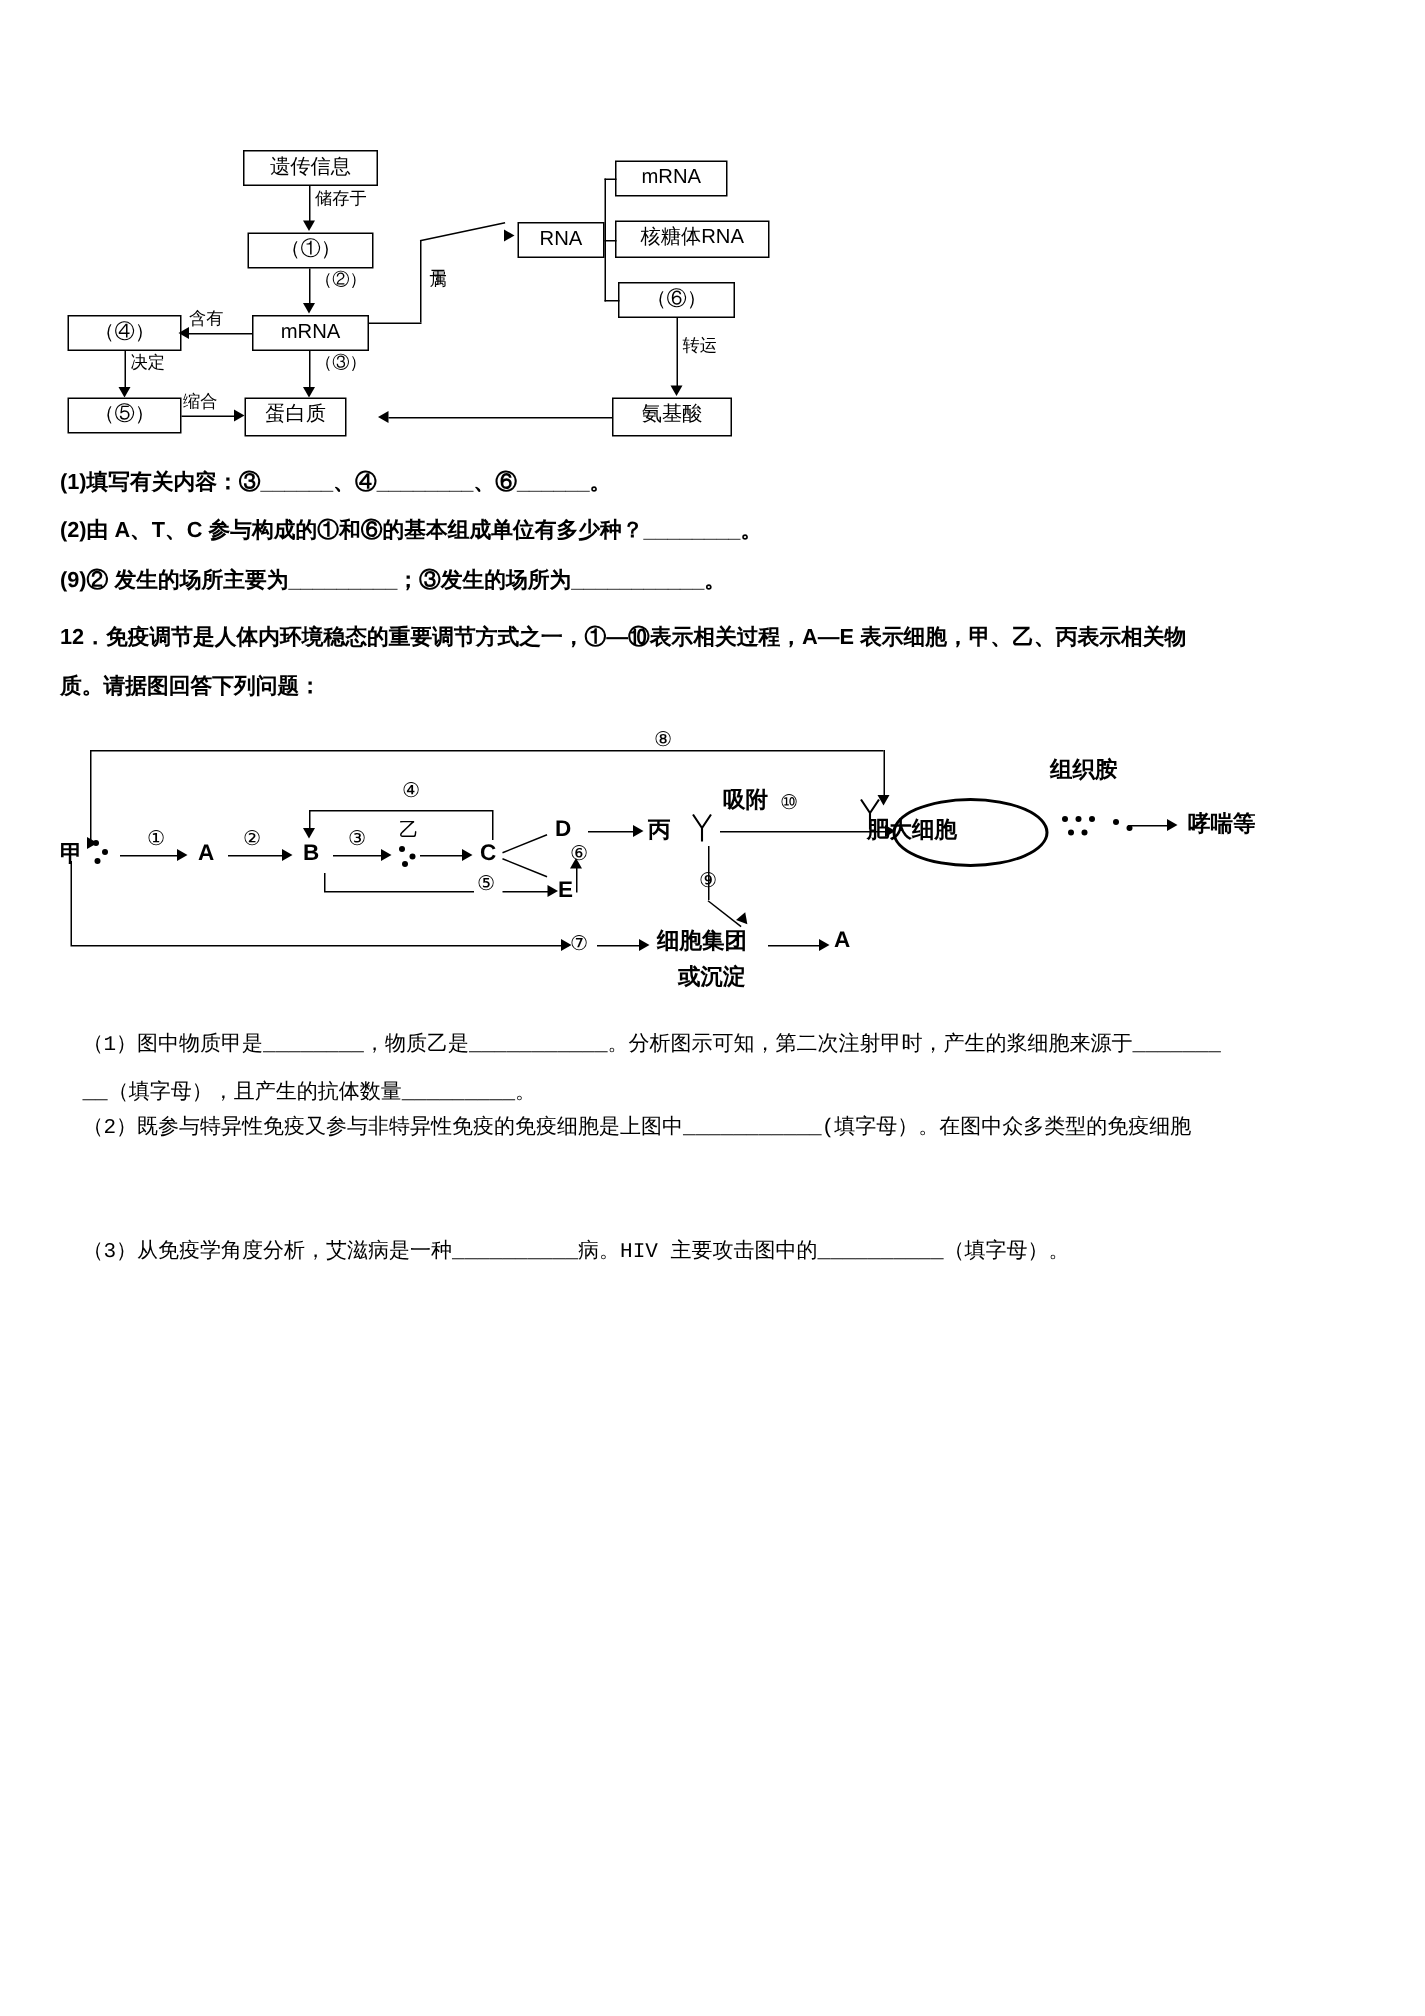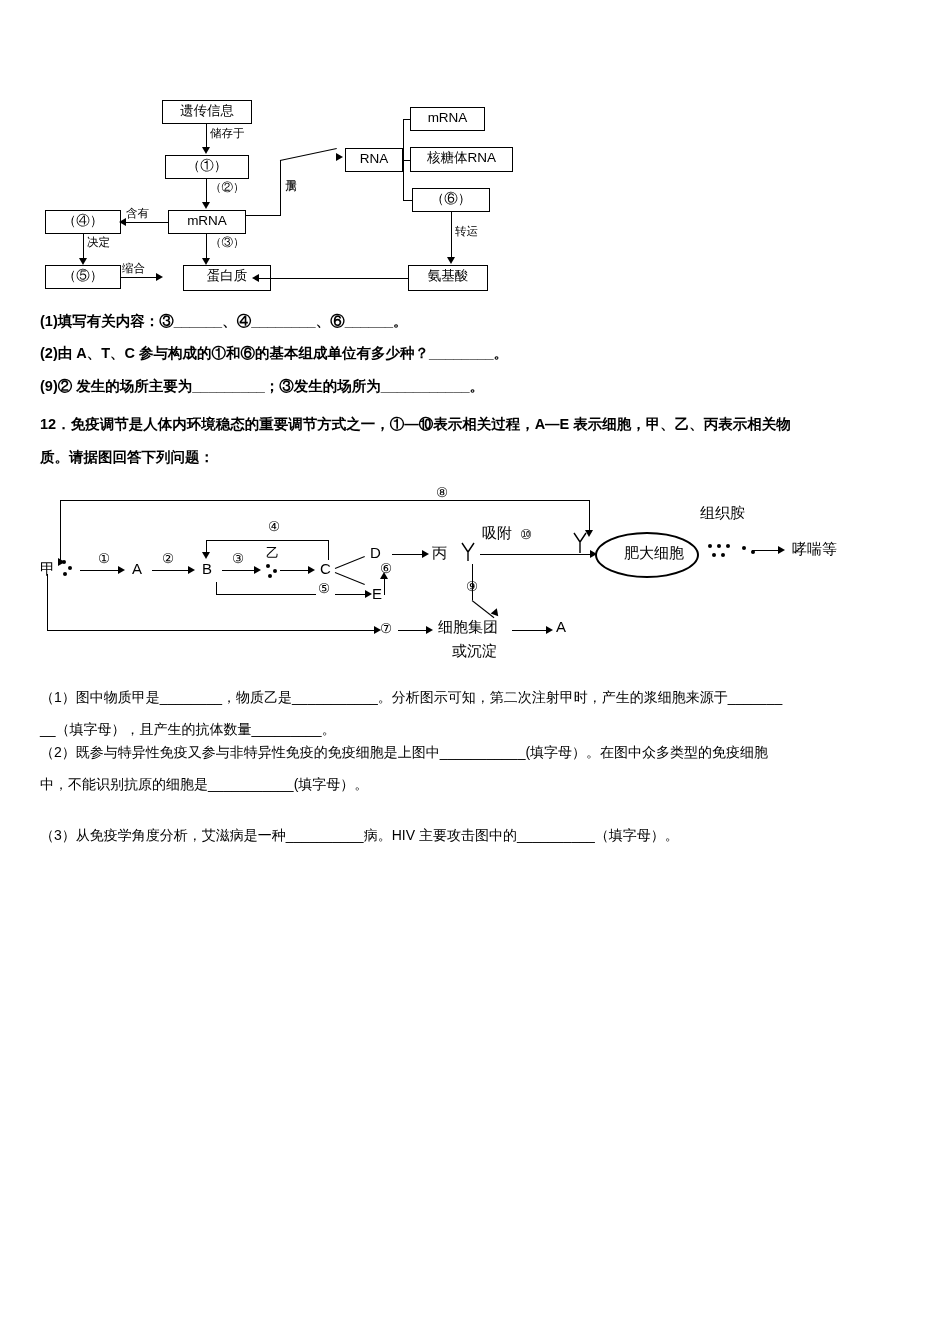--- a/index.html
+++ b/index.html
@@ -66,39 +66,40 @@
   
   .qline {
     position: absolute;
     font-family: "Liberation Sans", sans-serif;
     font-size: 14.5px;
     font-weight: bold;
     white-space: nowrap;
   }
   .para2 {
     position: absolute;
-    font-family: Liberation Sans, sans-serif;
+    font-family: Liberation Mono, monospace;
     font-size: 14px;
     line-height: 2.25;
+    margin-left: 15px;
   }
 
   
   .diagram2 {
     position: absolute;
     left: 40px;
     top: 482px;
     width: 870px;
     height: 190px;
   }
   .d2t {
     position: absolute;
     font-family: "Liberation Sans", sans-serif;
     font-size: 15px;
     white-space: nowrap;
-    font-weight: normal;
+    font-weight: bold;
   }
   .d2s {
     position: absolute;
     font-family: "Liberation Sans", sans-serif;
     font-size: 13px;
     white-space: nowrap;
   }
   .circnum {
     position: absolute;
     font-family: "Liberation Sans", sans-serif;
@@ -137,21 +138,21 @@
     <div class="ln vl" style="left:166px; top:94px; height:25px;"></div>
     <div class="arw arw-d" style="left:162px; top:117px;"></div>
     <div class="lbl" style="left:170px; top:96px;">（②）</div>
 
     <div class="box" style="left:128px; top:125px; width:78px; height:24px;">mRNA</div>
 
     <div class="ln vl" style="left:166px; top:149px; height:26px;"></div>
     <div class="arw arw-d" style="left:162px; top:173px;"></div>
     <div class="lbl" style="left:170px; top:151px;">（③）</div>
 
-    <div class="box" style="left:123px; top:180px; width:88px; height:26px;margin-left:20px;">蛋白质</div>
+    <div class="box" style="left:123px; top:180px; width:68px; height:26px;">蛋白质</div>
 
     <div class="box" style="left:5px; top:125px; width:76px; height:24px;">（④）</div>
 
     <div class="ln hl" style="left:85px; top:137px; width:43px;"></div>
     <div class="arw arw-l" style="left:79px; top:133px;"></div>
     <div class="lbl" style="left:86px; top:122px;">含有</div>
 
     <div class="ln vl" style="left:43px; top:149px; height:26px;"></div>
     <div class="arw arw-d" style="left:39px; top:173px;"></div>
     <div class="lbl" style="left:47px; top:151px;">决定</div>
@@ -270,21 +271,21 @@
     <div class="d2t" style="left:442px; top:42px;">吸附</div>
     <div class="circnum" style="left:480px; top:44px;">⑩</div>
     <div class="ln hl" style="left:440px; top:72px; width:112px;"></div>
     <div class="arw arw-r" style="left:550px; top:68px;"></div>
 
     <svg style="position:absolute; left:530px; top:48px;" width="20" height="24" viewBox="0 0 20 24">
       <path d="M10 23 L10 12 M10 12 L4 3 M10 12 L16 3" stroke="#000" stroke-width="1.4" fill="none"></path>
     </svg>
 
     <div class="ellipse" style="left:555px; top:50px; width:104px; height:46px;"></div>
-    <div class="d2t" style="left:584px; top:62px;">肥大细胞</div>
+    <div class="d2t" style="left:538px; top:62px;">肥大细胞</div>
 
     <div class="d2t" style="left:660px; top:22px;">组织胺</div>
 
     <div class="dotgrp" style="left:668px; top:62px;">
       <div class="dot" style="left:0px; top:0px;"></div>
       <div class="dot" style="left:9px; top:0px;"></div>
       <div class="dot" style="left:18px; top:0px;"></div>
       <div class="dot" style="left:4px; top:9px;"></div>
       <div class="dot" style="left:13px; top:9px;"></div>
       <div class="dot" style="left:34px; top:2px;"></div>
@@ -322,19 +323,18 @@
     <div class="arw arw-r" style="left:334px; top:144px;"></div>
   </div>
 
   <div class="para2" style="left:40px; top:682px; width:880px;">
     <div>（1）图中物质甲是________，物质乙是___________。分析图示可知，第二次注射甲时，产生的浆细胞来源于_______</div>
     <div>__（填字母），且产生的抗体数量_________。</div>
   </div>
 
   <div class="para2" style="left:40px; top:737px; width:880px;">
     <div>（2）既参与特异性免疫又参与非特异性免疫的免疫细胞是上图中___________(填字母）。在图中众多类型的免疫细胞</div>
-    <div>中，不能识别抗原的细胞是___________(填字母）。</div>
   </div>
 
   <div class="para2" style="left:40px; top:820px; width:880px;">（3）从免疫学角度分析，艾滋病是一种__________病。HIV 主要攻击图中的__________（填字母）。</div>
 
 
 </div>
 
 </body></html>

